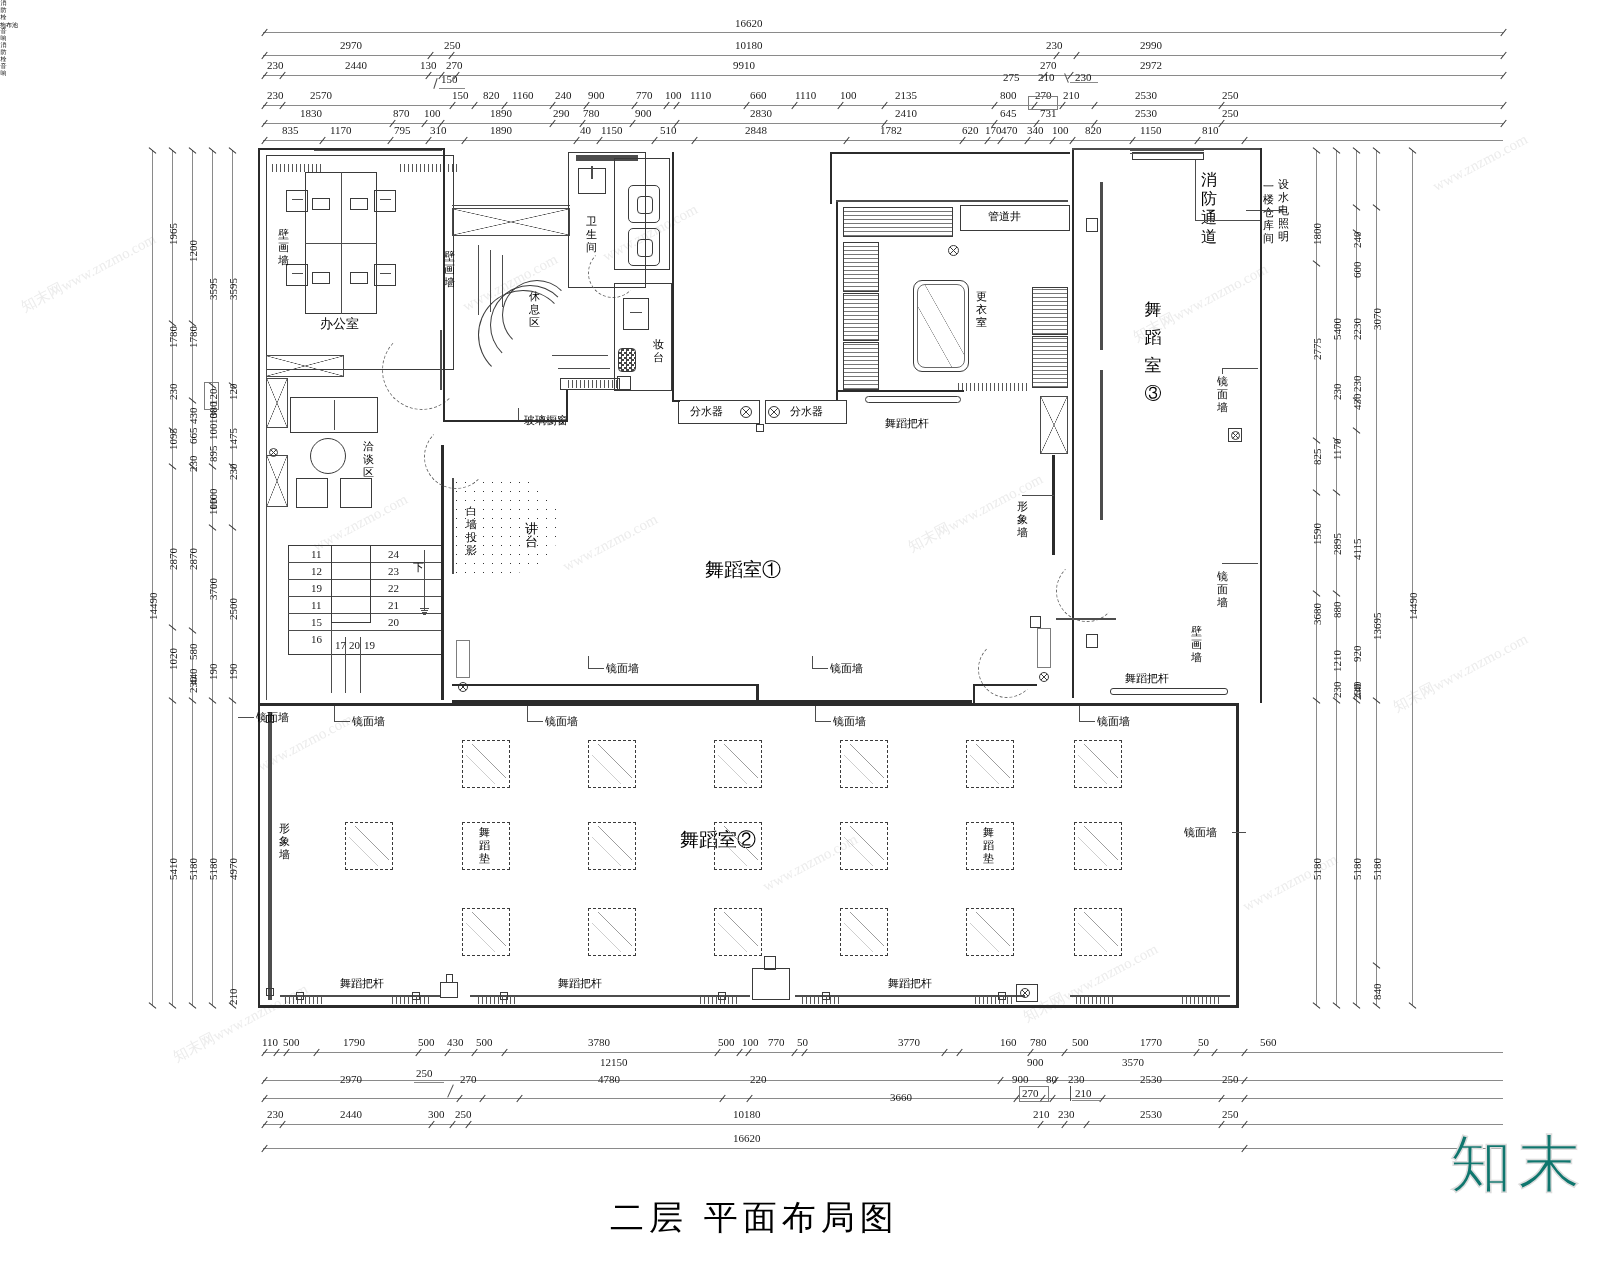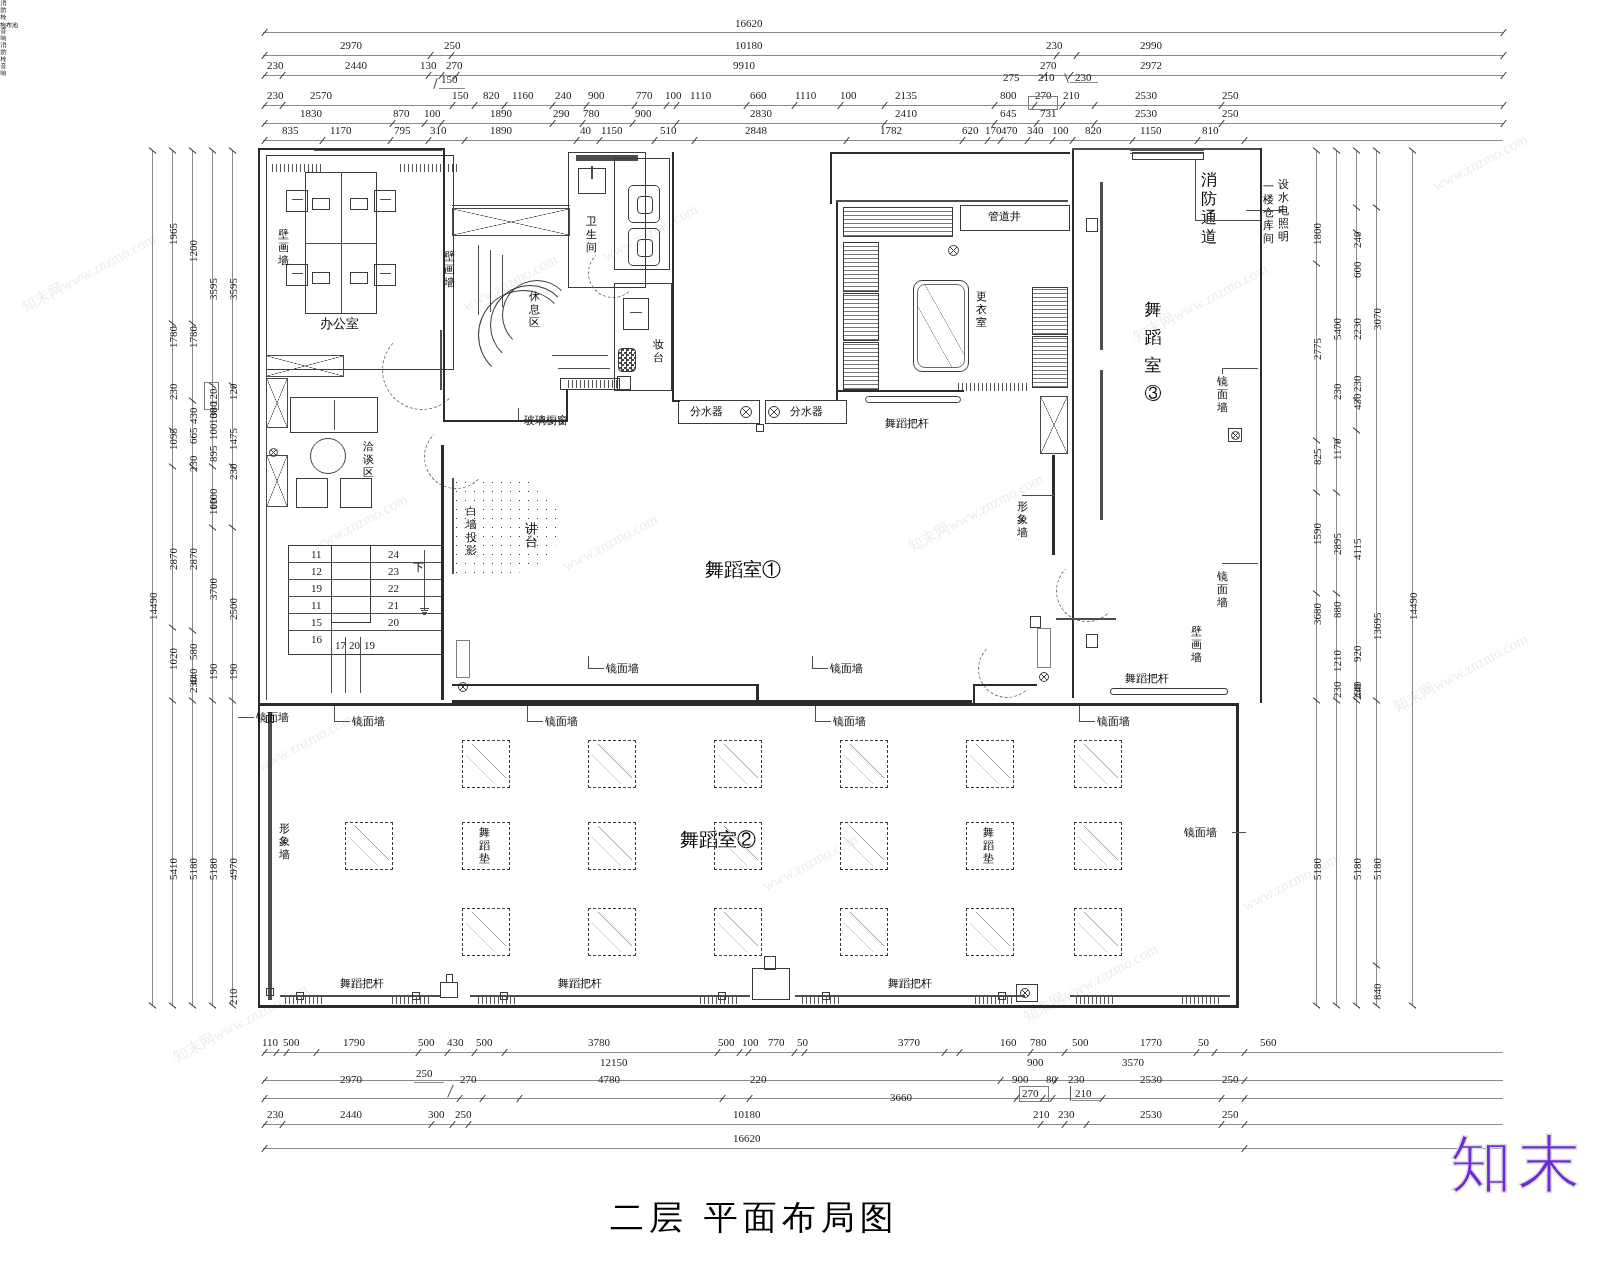--- a/index.html
+++ b/index.html
@@ -22,21 +22,21 @@
   .boxg{position:absolute;border:1px solid #7d7d7d;box-sizing:border-box;}
   .dash{position:absolute;border:1px dashed #3a3a3a;box-sizing:border-box;}
   .lbl{position:absolute;font-size:11px;line-height:12px;white-space:nowrap;}
   .lblv{position:absolute;font-size:11px;line-height:13px;width:13px;word-break:break-all;text-align:center;}
   .big{font-size:19px;line-height:22px;}
   .big2{font-size:17px;line-height:20px;}
   .cjk{font-family:"DejaVu Serif","Liberation Serif",serif;}
   .title{position:absolute;font-size:34px;letter-spacing:5px;}
   .wm{position:absolute;color:#ececec;font-size:15px;white-space:nowrap;
       transform-origin:0 0;transform:rotate(-28deg);pointer-events:none;user-select:none;}
-  .logo{position:absolute;right:14px;bottom:74px;font-size:62px;color:#6d28d9;
+  .logo{position:absolute;right:14px;bottom:74px;font-size:62px;color:#0f766e;
         -webkit-text-stroke:1.5px #dcdcdc;letter-spacing:6px;}
   .logoid{position:absolute;right:16px;bottom:18px;font-size:32px;color:#fff;
         -webkit-text-stroke:1.3px #d2d2d2;letter-spacing:2px;}
   .hatchx{position:absolute;border:1px solid #4a4a4a;box-sizing:border-box;
      background:
       linear-gradient(to top right, transparent calc(50% - .6px), #4a4a4a 50%, transparent calc(50% + .6px)),
       linear-gradient(to bottom right, transparent calc(50% - .6px), #4a4a4a 50%, transparent calc(50% + .6px));}
   .glass{position:absolute;border:1px solid #6a6a6a;box-sizing:border-box;
      background:
       linear-gradient(to top right, transparent 36%, #8a8a8a 36.6%, transparent 37.4%),

